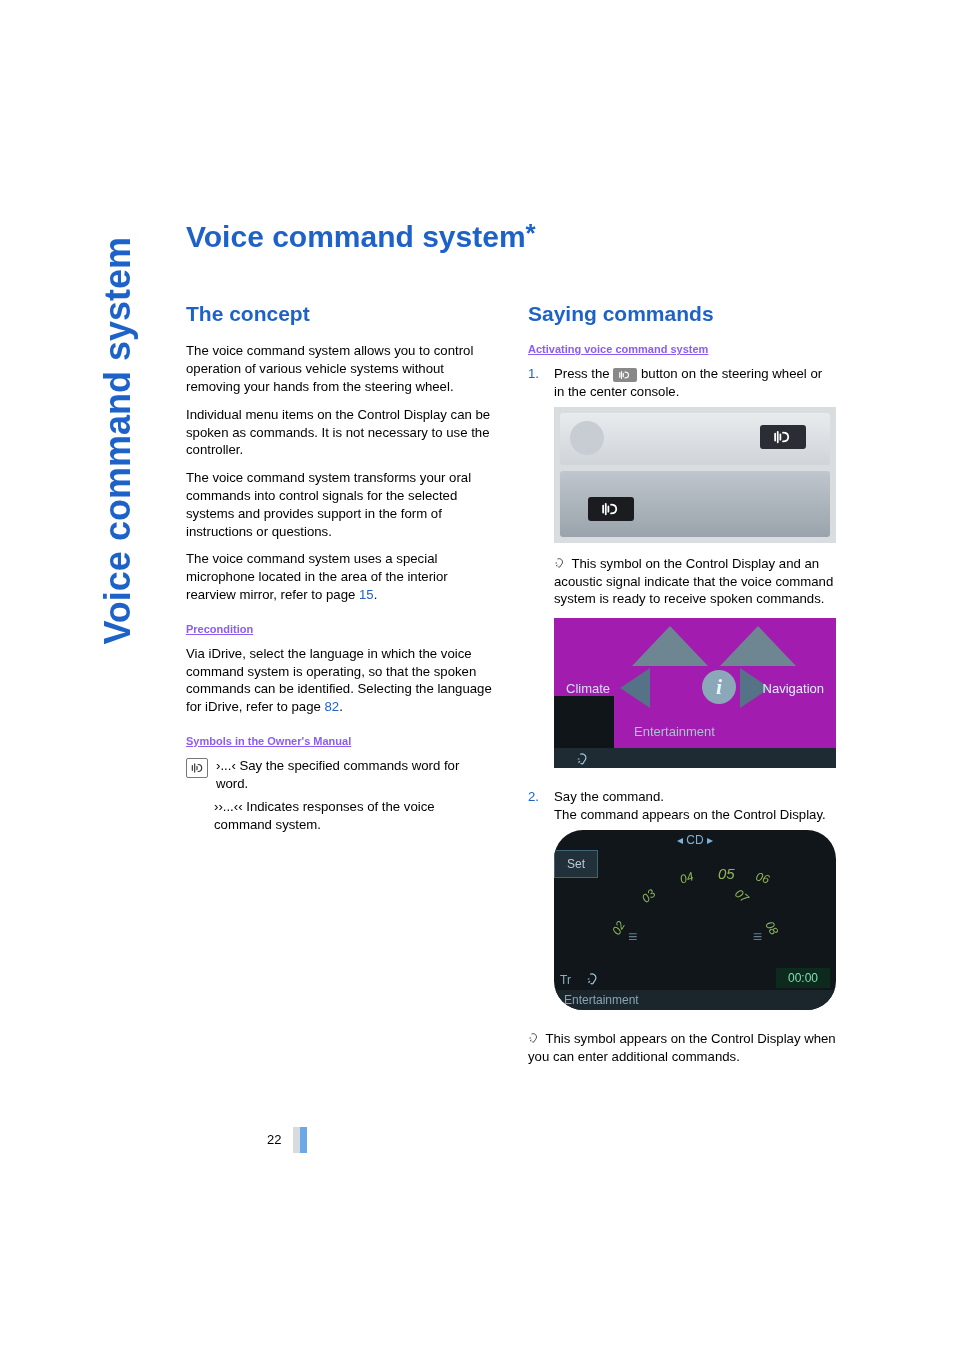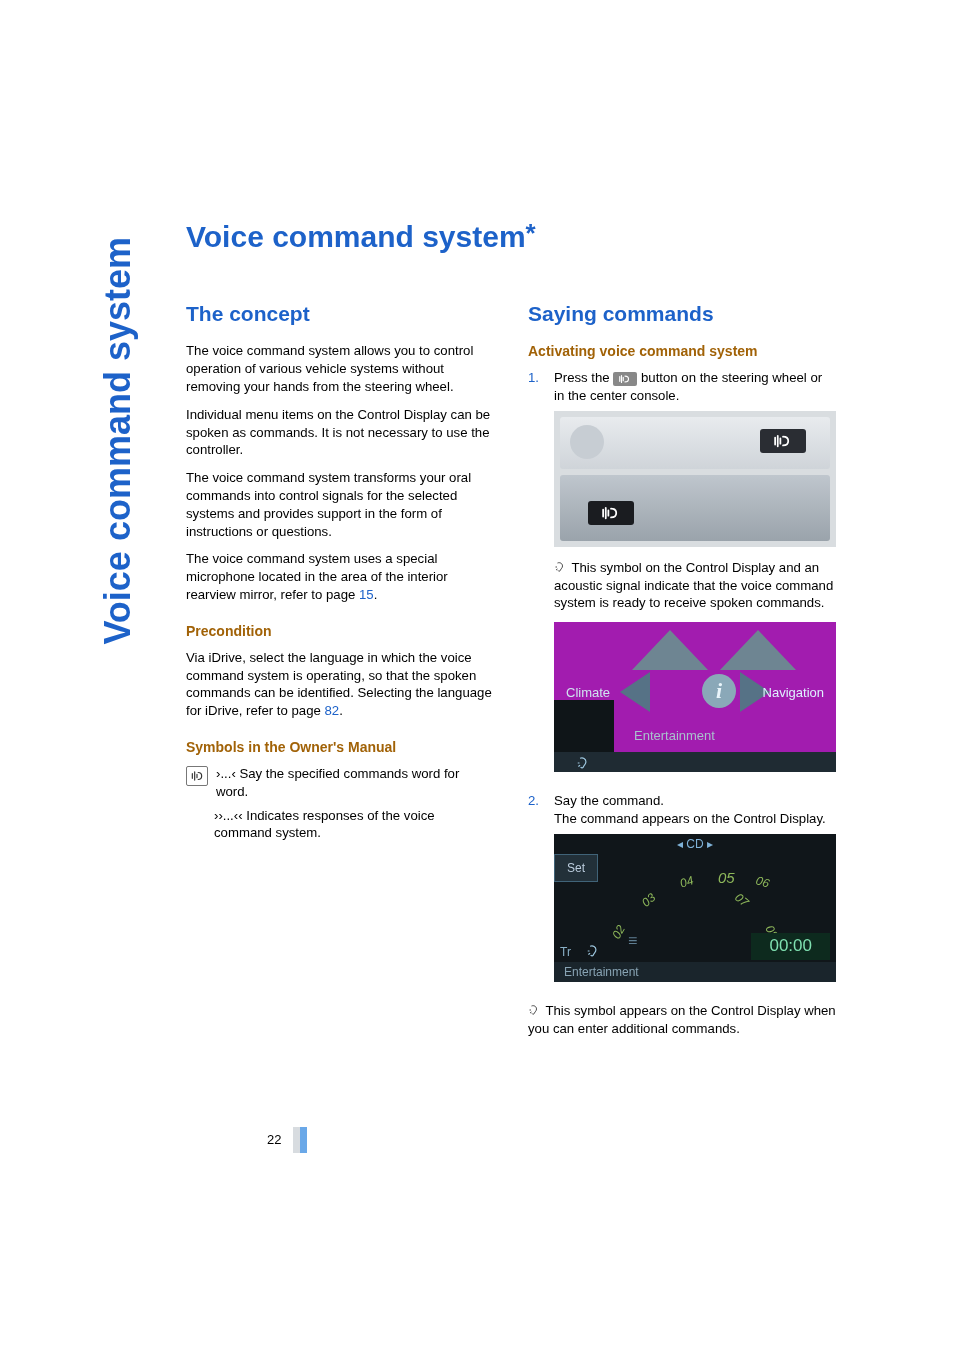--- a/index.html
+++ b/index.html
@@ -5,21 +5,21 @@
   html,body{margin:0;padding:0;background:#fff;color:#000;}
   .page{position:relative;width:954px;height:1351px;font-family:Arial,Helvetica,sans-serif;}
   .side-tab{position:absolute;left:93px;top:224px;width:50px;height:420px;display:flex;align-items:flex-end;justify-content:center;}
   .side-tab span{writing-mode:vertical-rl;transform:rotate(180deg);font-size:36px;font-weight:bold;color:#1d62c9;letter-spacing:0px;white-space:nowrap;}
   .content{position:absolute;left:186px;top:220px;width:650px;}
   h1.title{color:#1d62c9;font-size:30px;font-weight:bold;margin:0 0 46px 0;}
   h1.title sup{font-size:26px;vertical-align:top;position:relative;top:-2px;}
   .cols{display:flex;gap:34px;}
   .col{width:308px;font-size:13.2px;line-height:1.35;}
   h2.sec{color:#1d62c9;font-size:21px;font-weight:bold;margin:0 0 14px 0;}
-  h3.sub{color:#a16207;font-size:14px;font-weight:bold;margin:18px 0 8px 0;}
+  h3.sub{color:#8b5cf6;font-size:11px;font-weight:bold;margin:18px 0 8px 0;text-decoration:underline;}
   p{margin:0 0 10px 0;}
   a.pg{color:#1d62c9;text-decoration:none;}
   .sym-row{display:flex;gap:8px;margin-bottom:6px;}
   .sym-icon{flex:0 0 20px;height:18px;border:1px solid #777;border-radius:2px;display:flex;align-items:center;justify-content:center;margin-top:1px;}
   .voice-glyph{width:14px;height:14px;}
   .indent{margin-left:28px;}
   ol.steps{list-style:none;padding:0;margin:0;}
   ol.steps>li{margin-bottom:8px;}
   .step-line{display:flex;gap:8px;align-items:flex-start;}
   .step-num{color:#1d62c9;font-weight:normal;flex:0 0 18px;}
@@ -42,27 +42,27 @@
   .img2 .tri.r{right:66px;top:50px;border-width:20px 0 20px 30px;border-color:transparent transparent transparent #567286;}
   .img2 .lbl{position:absolute;color:#cfe3ef;font-size:13px;}
   .img2 .lbl.cl{left:12px;top:62px;}
   .img2 .lbl.nv{right:12px;top:62px;color:#dff1ff;}
   .img2 .info{position:absolute;left:148px;top:52px;width:34px;height:34px;border-radius:50%;background:#8aa8b8;display:flex;align-items:center;justify-content:center;}
   .img2 .info span{font-family:Georgia,serif;font-style:italic;font-size:22px;color:#e9f5fb;font-weight:bold;}
   .img2 .ent{position:absolute;left:80px;bottom:28px;color:#a9c0cd;font-size:13px;}
   .img2 .blk{position:absolute;left:0;bottom:20px;width:60px;height:52px;background:#0f1518;}
   .img2 .bar{position:absolute;left:0;right:0;bottom:0;height:20px;background:#1f2b33;}
   .img2 .mic{position:absolute;left:22px;bottom:2px;}
-  .img3{height:148px;background:#10161a;}
+  .img3{height:180px;background:#10161a;border-radius:29px;}
   .img3 .cd{position:absolute;left:0;right:0;top:0;height:20px;text-align:center;color:#7fb2d8;font-size:12px;line-height:20px;}
   .img3 .lbar{position:absolute;left:0;top:20px;width:42px;height:26px;background:#223039;border:1px solid #406378;display:flex;align-items:center;justify-content:center;color:#bcd;font-size:12px;}
   .img3 .dial{position:absolute;left:34px;top:30px;right:34px;height:88px;}
   .img3 .tick{position:absolute;color:#8db75a;font-size:12px;font-style:italic;transform-origin:center;}
   .img3 .bars{position:absolute;color:#5f7e92;font-size:16px;}
-  .img3 .time{position:absolute;right:6px;bottom:22px;background:#0d2a1e;color:#7fe0b0;font-size:17px;padding:2px 18px;}
+  .img3 .time{position:absolute;right:6px;bottom:22px;background:#0d2a1e;color:#7fe0b0;font-size:12px;padding:2px 12px;}
   .img3 .tr{position:absolute;left:6px;bottom:22px;color:#8ab0c7;font-size:12px;}
   .img3 .mic2{position:absolute;left:32px;bottom:24px;}
   .img3 .entbar{position:absolute;left:0;right:0;bottom:0;height:20px;background:#1a252c;color:#88a3b3;font-size:12px;padding-left:10px;line-height:20px;}
   .ear-glyph{width:12px;height:12px;vertical-align:-1px;stroke:#333;fill:none;display:inline-block;margin-right:2px;}
   .footer{position:absolute;left:175px;bottom:198px;width:650px;}
   .pgnum{font-size:13px;color:#000;display:inline-block;padding:0 12px 0 92px;}
   .pgbar{display:inline-block;width:7px;height:26px;background:#6aa8e8;vertical-align:middle;}
   .pgbar-g{display:inline-block;width:7px;height:26px;background:#d8dce0;vertical-align:middle;}
 </style>
 </head>

